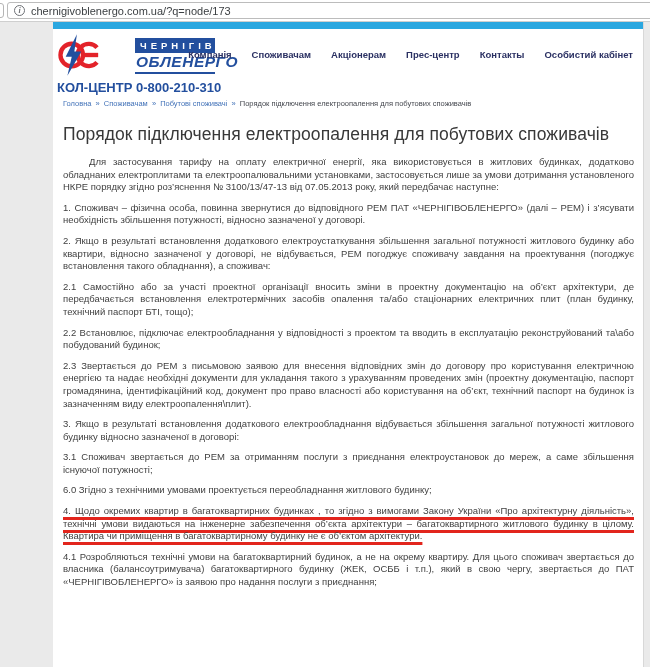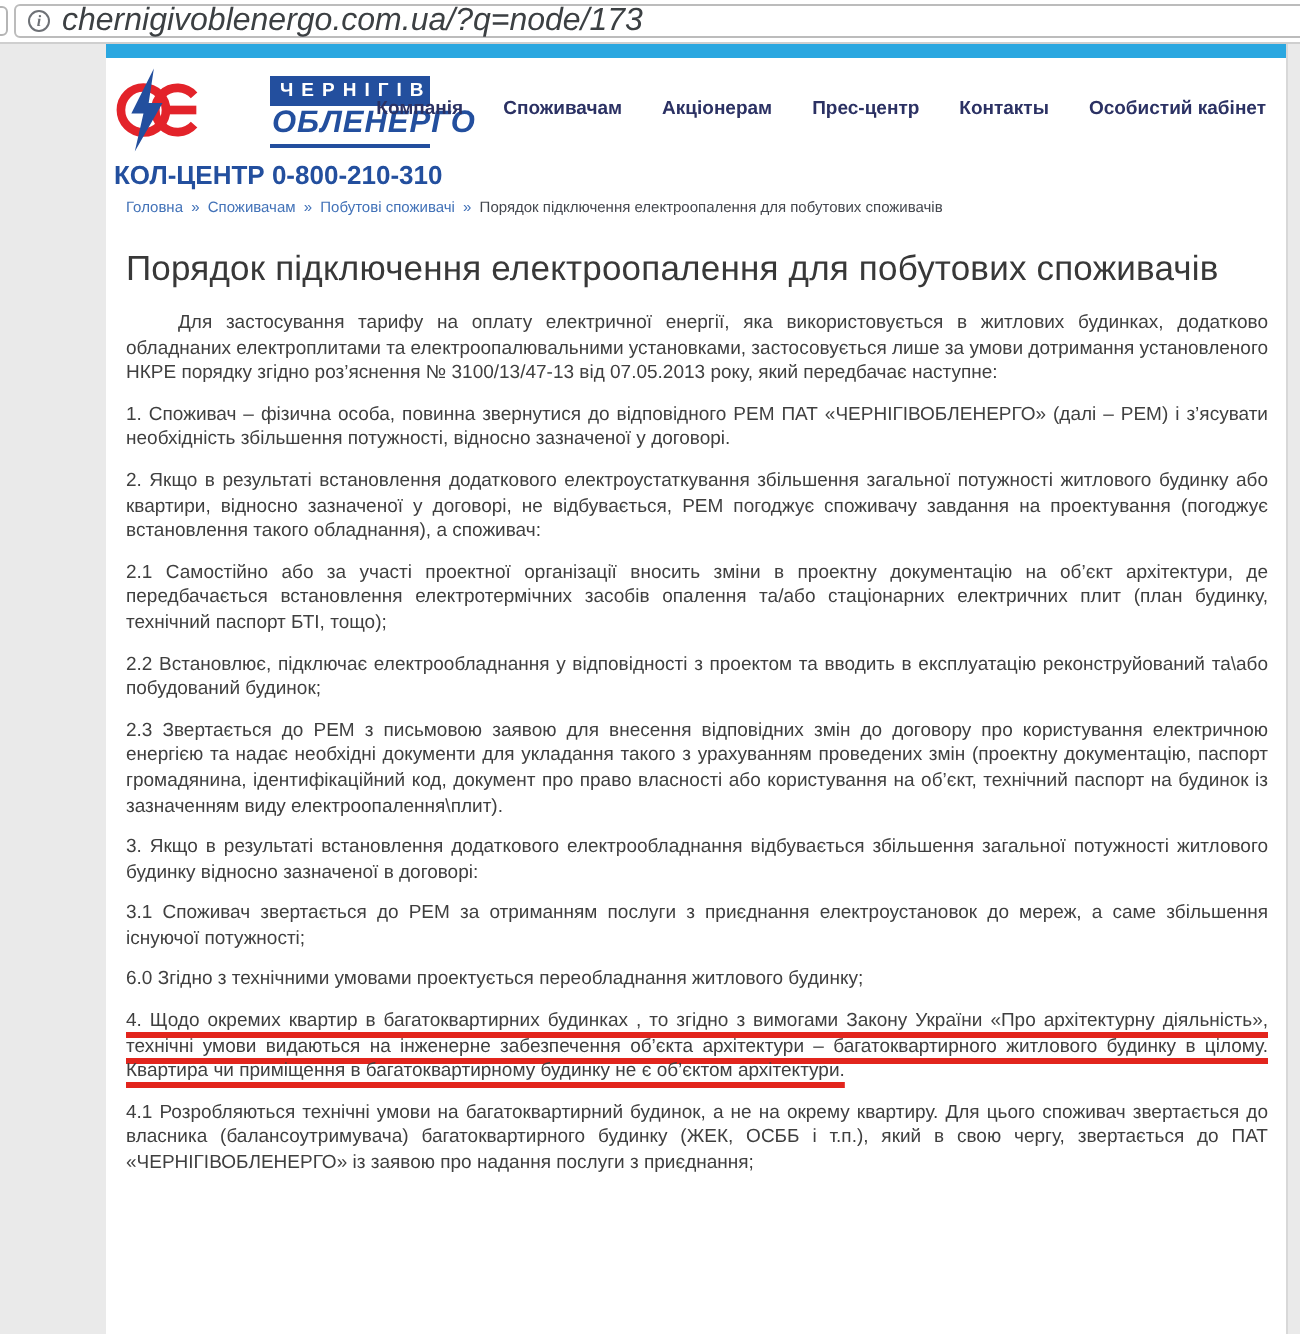--- a/index.html
+++ b/index.html
@@ -31,21 +31,21 @@
     display: flex; align-items: center;
     padding: 0 6px; gap: 6px;
   }
   .info-icon {
     width: 11px; height: 11px; flex: 0 0 11px;
     border: 1px solid #6e7176; border-radius: 50%;
     color: #6e7176; font-size: 8px; line-height: 9px;
     text-align: center; font-family: "Liberation Serif", serif;
     font-style: italic; font-weight: bold;
   }
-  .url-text { font-size: 16px; color: #3c4043; white-space: nowrap; font-style: italic; }
+  .url-text { font-size: 11px; color: #3c4043; white-space: nowrap; }
   
   .page-bg { height: 645px; background: #eaeaea; }
   .site-card {
     margin-left: 53px; width: 591px; height: 100%;
     background: #ffffff;
     border-right: 1px solid #d8d8d8;
     overflow: hidden;
   }
   .top-strip { height: 7px; background: #2aa7e0; }
   

